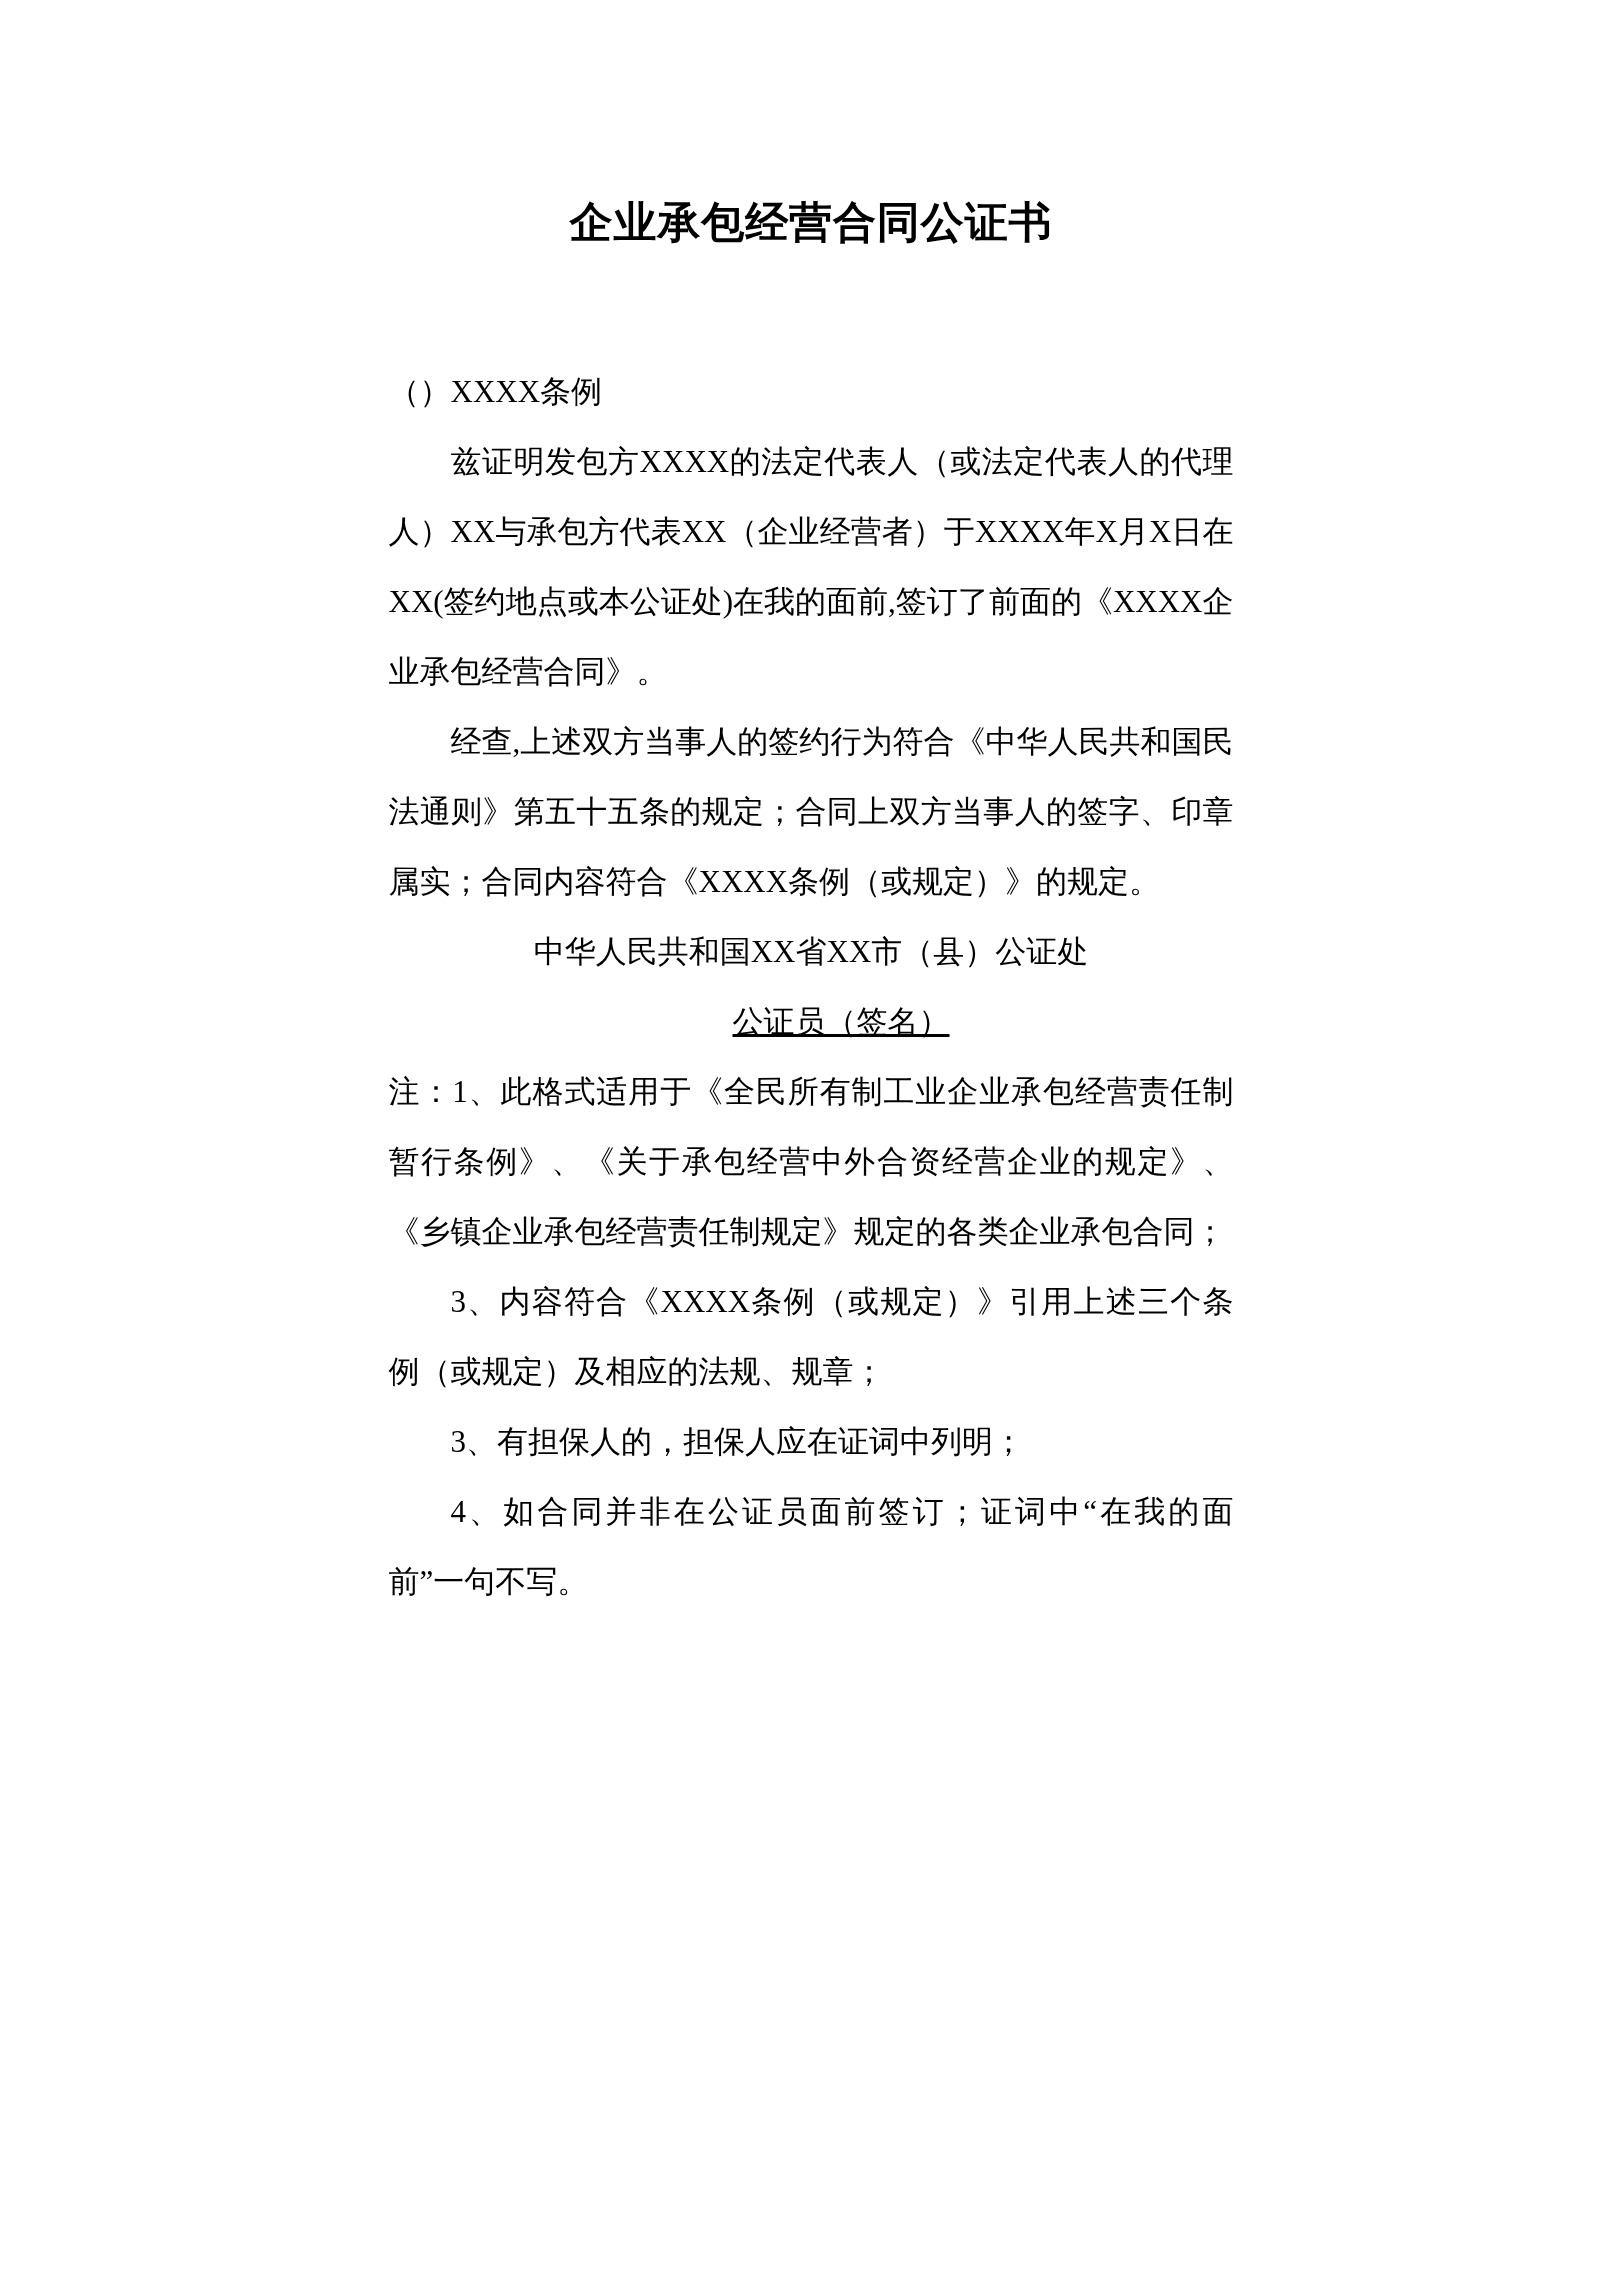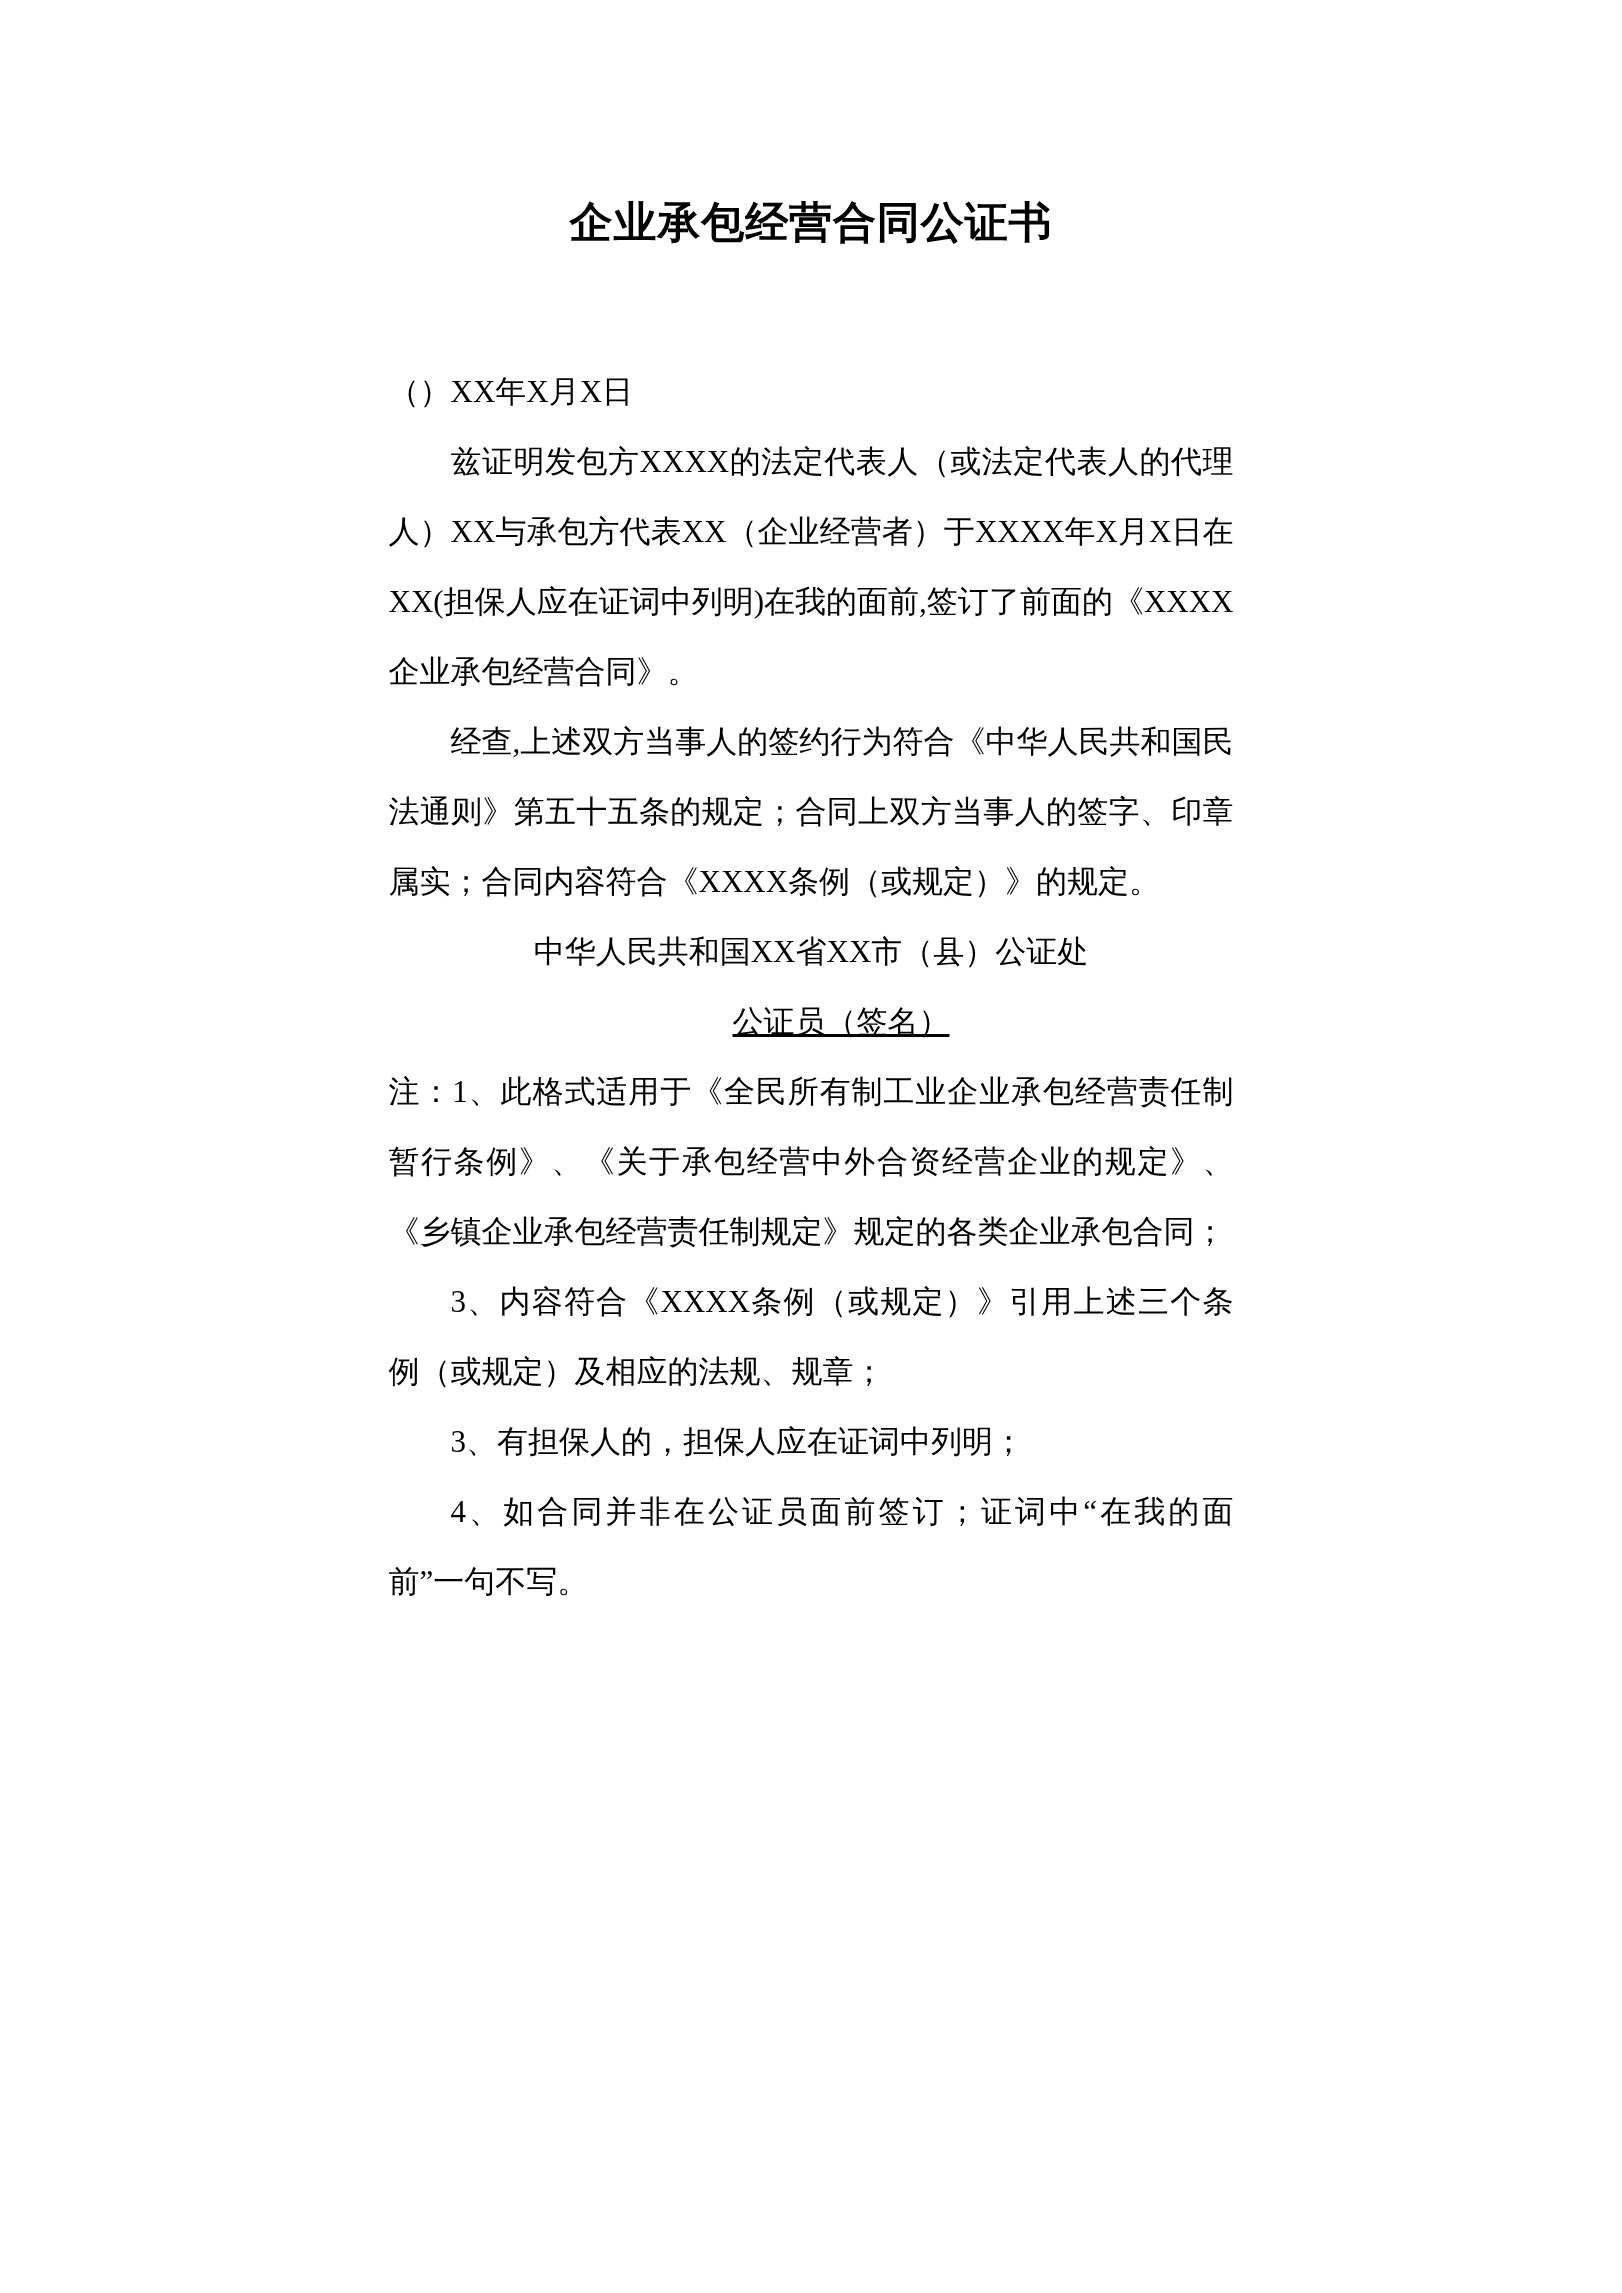--- a/index.html
+++ b/index.html
@@ -47,23 +47,23 @@
     text-decoration: underline;
   }
 </style>
 </head>
 <body>
 
 <div class="page">
 
   <h1 class="doc-title">企业承包经营合同公证书</h1>
 
-  <p class="line">（）XX年X月X日</p>
+  <p class="line">（）XXXX条例</p>
 
-  <p class="line indent">兹证明发包方XXXX的法定代表人（或法定代表人的代理人）XX与承包方代表XX（企业经营者）于XXXX年X月X日在XX(担保人应在证词中列明)在我的面前,签订了前面的《XXXX企业承包经营合同》。</p>
+  <p class="line indent">兹证明发包方XXXX的法定代表人（或法定代表人的代理人）XX与承包方代表XX（企业经营者）于XXXX年X月X日在XX(签约地点或本公证处)在我的面前,签订了前面的《XXXX企业承包经营合同》。</p>
 
   <p class="line indent">经查,上述双方当事人的签约行为符合《中华人民共和国民法通则》第五十五条的规定；合同上双方当事人的签字、印章属实；合同内容符合《XXXX条例（或规定）》的规定。</p>
 
   <p class="center-line">中华人民共和国XX省XX市（县）公证处</p>
 
   <p class="sig-line">公证员（签名）</p>
 
 
   <p class="line">注：1、此格式适用于《全民所有制工业企业承包经营责任制暂行条例》、《关于承包经营中外合资经营企业的规定》、《乡镇企业承包经营责任制规定》规定的各类企业承包合同；</p>
 

